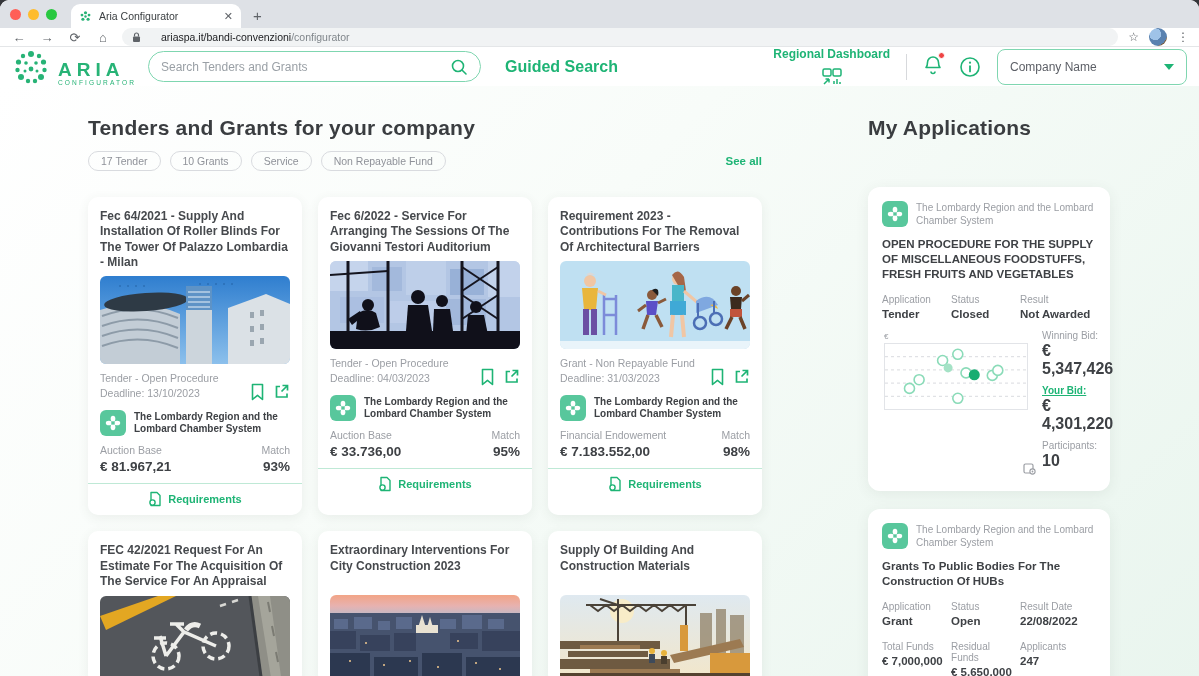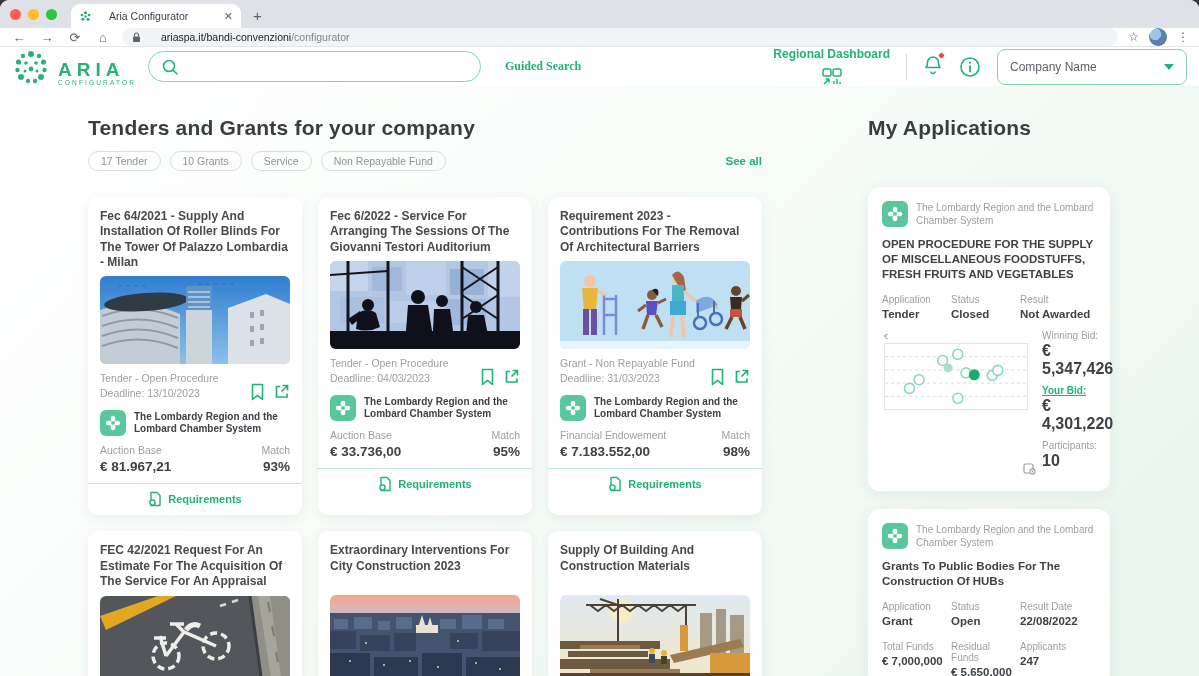--- a/index.html
+++ b/index.html
@@ -8,21 +8,21 @@
   .window { width:1199px; height:676px; border-radius:9px 9px 0 0; overflow:hidden;
     background:#fff; display:flex; flex-direction:column; }
 
   
   .tabbar { height:28px; background:#dee1e6; display:flex; align-items:flex-end;
     padding-left:10px; border-radius:9px 9px 0 0; }
   .traffic { display:flex; gap:7px; align-items:center; height:28px; margin-right:14px; }
   .light { width:11px; height:11px; border-radius:50%; }
   .light.red{background:#ff5f57}.light.yellow{background:#febc2e}.light.green{background:#28c840}
   .tab { background:#fff; height:24px; width:170px; border-radius:9px 9px 0 0;
-    display:flex; align-items:center; gap:17px; padding:0 8px; font-size:10.5px; color:#3c4043; }
+    display:flex; align-items:center; gap:7px; padding:0 8px; font-size:10.5px; color:#3c4043; }
   .tab-title { flex:1; white-space:nowrap; overflow:hidden; }
   .tab-close { color:#5f6368; font-size:11px; cursor:default; }
   .newtab { font-size:15px; color:#5f6368; margin-left:12px; line-height:24px; }
   .toolbar { height:26px; background:#fff; display:flex; align-items:center; gap:10px;
     padding:0 10px; border-bottom:1px solid #e4e6e8; }
   .navbtn { color:#5f6368; font-size:13px; width:18px; text-align:center; }
   .urlpill { flex:1; height:18px; background:#f1f3f4; border-radius:9px; display:flex;
     align-items:center; gap:20px; padding:0 10px; font-size:10.5px; }
   .url-main { color:#202124; }
   .url-path { color:#80868b; }
@@ -35,21 +35,21 @@
   
   .appheader { height:56px; background:#fff; display:flex; align-items:center; padding:0 12px; }
   .logo { display:flex; align-items:flex-end; gap:8px; width:130px; }
   .logo-txt .l1 { color:#27b376; font-size:19px; font-weight:bold; letter-spacing:5px; line-height:18px; }
   .logo-txt .l2 { color:#27b376; font-size:6.6px; letter-spacing:2.1px; }
   .searchbox { width:333px; height:31px; border:1.5px solid #7fd6b0; border-radius:16px;
     display:flex; align-items:center; padding:0 12px; margin-left:6px; }
   .searchbox input { border:none; outline:none; flex:1; font-size:12px; color:#3e4145;
     font-family:"Liberation Sans", sans-serif; background:transparent; }
   .searchbox input::placeholder { color:#9aa0a6; }
-  .glink { color:#1eb475; font-size:12px; font-weight:bold; margin-left:24px;font-family:Liberation Serif, serif; }
+  .glink { color:#1eb475; font-size:16px; font-weight:bold; margin-left:24px; }
   .hdr-right { margin-left:auto; display:flex; align-items:center; gap:16px; }
   .regional { display:flex; align-items:center; gap:7px; color:#1eb475; font-size:12px; font-weight:bold;flex-direction:column; }
   .vdiv { width:1px; height:26px; background:#d7d9dc; }
   .bell-wrap { position:relative; }
   .bell-dot { position:absolute; top:-2px; right:-2px; width:7px; height:7px; border-radius:50%;
     background:#ef4444; border:1.5px solid #fff; }
   .select { width:190px; height:36px; border:1.5px solid #7fd6b0; border-radius:8px;
     display:flex; align-items:center; justify-content:space-between; padding:0 12px;
     font-size:12px; color:#5c5f66; }
   .caret { width:0; height:0; border-left:5px solid transparent; border-right:5px solid transparent;
@@ -174,20 +174,21 @@
             <circle cx="13" cy="23" r="1.5"></circle>
             <circle cx="25" cy="23" r="1.5"></circle>
         </g>
       </svg>
       <div class="logo-txt">
         <div class="l1">ARIA</div>
         <div class="l2">CONFIGURATOR</div>
       </div>
     </div>
     <div class="searchbox">
+      <input type="text" placeholder="Search Tenders and Grants" style="">
       <svg width="18" height="18" viewBox="0 0 18 18">
         <circle cx="8" cy="8" r="5.5" fill="none" stroke="#1eb475" stroke-width="1.6"></circle>
         <line x1="12.2" y1="12.2" x2="16" y2="16" stroke="#1eb475" stroke-width="1.6" stroke-linecap="round"></line>
       </svg>
     </div>
     <span class="glink">Guided Search</span>
     <div class="hdr-right">
       <div class="regional">
         <span>Regional Dashboard</span>
         <svg width="20" height="18" viewBox="0 0 20 18">

